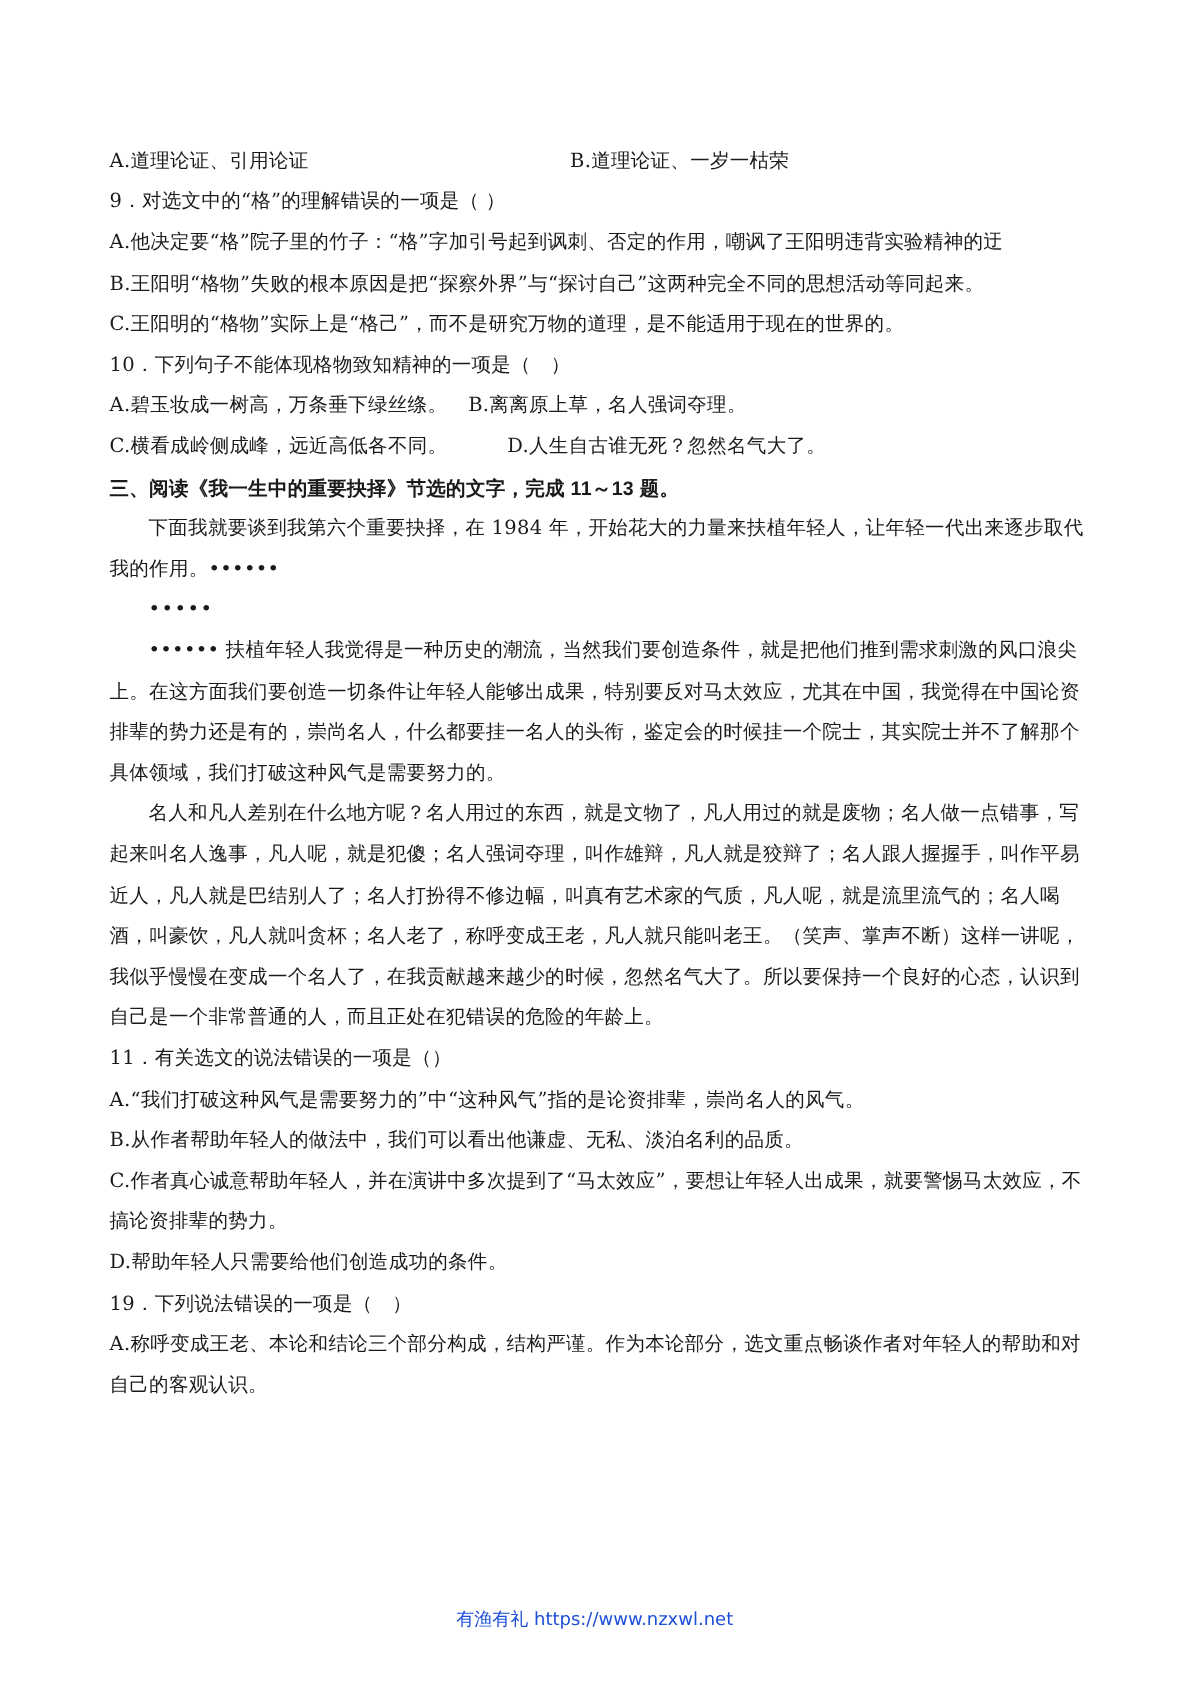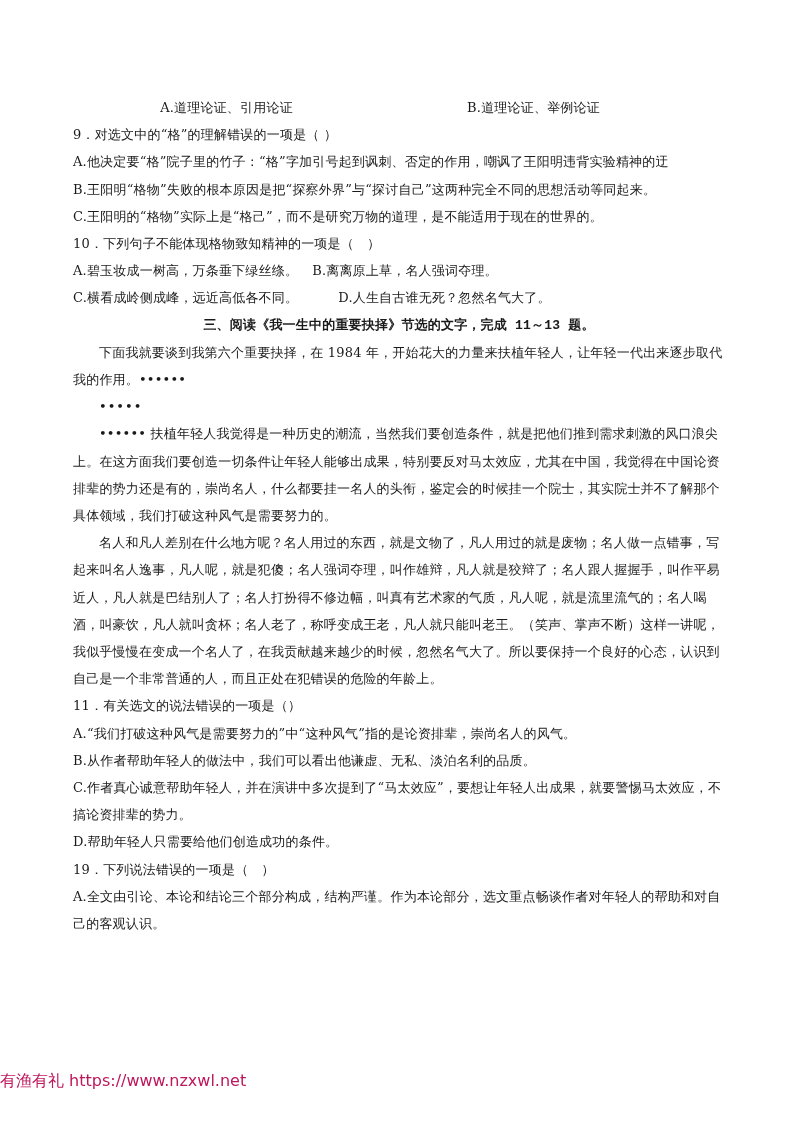--- a/index.html
+++ b/index.html
@@ -19,44 +19,44 @@
       position: absolute;
       left: 73px;
       top: 94px;
       width: 652px;
       font-size: 13px;
       line-height: 27.2px;
       letter-spacing: 0.2px;
     }
     .line { white-space: nowrap; }
     .wrap { white-space: normal; }
-    .row2 { display: flex; text-align: center; }
+    .row2 { display: flex; }
     .row2 .col { width: 307px; }
     .indent { text-indent: 26px; }
-    .section-title { font-weight: bold; font-family: Liberation Mono, monospace; text-align: center; }
+    .section-title { font-weight: bold; font-family: Liberation Sans, sans-serif; }
     .dots { letter-spacing: 1px; }
     .footer {
       position: absolute;
       left: 0;
       width: 793px;
       top: 1071px;
-      text-align: left;
+      text-align: center;
       font-family: "DejaVu Sans", "Liberation Sans", sans-serif;
-      font-size: 16px;
-      color: #be185d;
+      font-size: 12px;
+      color: #1d4ed8;
     }
   </style>
 </head>
 <body>
 
 <div class="page">
 
   <div class="row2">
     <div class="col line">A.道理论证、引用论证</div>
-    <div class="col line">B.道理论证、举例论证</div>
+    <div class="col line">B.道理论证、一岁一枯荣</div>
   </div>
 
   <div class="line">9．对选文中的“格”的理解错误的一项是（ ）</div>
   <div class="line">A.他决定要“格”院子里的竹子：“格”字加引号起到讽刺、否定的作用，嘲讽了王阳明违背实验精神的迂</div>
   <div class="line">B.王阳明“格物”失败的根本原因是把“探察外界”与“探讨自己”这两种完全不同的思想活动等同起来。</div>
   <div class="line">C.王阳明的“格物”实际上是“格己”，而不是研究万物的道理，是不能适用于现在的世界的。</div>
 
   <div class="line">10．下列句子不能体现格物致知精神的一项是（　）</div>
   <div class="line">
     <span>A.碧玉妆成一树高，万条垂下绿丝绦。</span><span style="display:inline-block;width:14px"></span><span>B.离离原上草，名人强词夺理。</span>
@@ -71,16 +71,16 @@
   <div class="wrap indent">•••••• 扶植年轻人我觉得是一种历史的潮流，当然我们要创造条件，就是把他们推到需求刺激的风口浪尖上。在这方面我们要创造一切条件让年轻人能够出成果，特别要反对马太效应，尤其在中国，我觉得在中国论资排辈的势力还是有的，崇尚名人，什么都要挂一名人的头衔，鉴定会的时候挂一个院士，其实院士并不了解那个具体领域，我们打破这种风气是需要努力的。</div>
   <div class="wrap indent">名人和凡人差别在什么地方呢？名人用过的东西，就是文物了，凡人用过的就是废物；名人做一点错事，写起来叫名人逸事，凡人呢，就是犯傻；名人强词夺理，叫作雄辩，凡人就是狡辩了；名人跟人握握手，叫作平易近人，凡人就是巴结别人了；名人打扮得不修边幅，叫真有艺术家的气质，凡人呢，就是流里流气的；名人喝酒，叫豪饮，凡人就叫贪杯；名人老了，称呼变成王老，凡人就只能叫老王。（笑声、掌声不断）这样一讲呢，我似乎慢慢在变成一个名人了，在我贡献越来越少的时候，忽然名气大了。所以要保持一个良好的心态，认识到自己是一个非常普通的人，而且正处在犯错误的危险的年龄上。</div>
 
   <div class="line">11．有关选文的说法错误的一项是（）</div>
   <div class="line">A.“我们打破这种风气是需要努力的”中“这种风气”指的是论资排辈，崇尚名人的风气。</div>
   <div class="line">B.从作者帮助年轻人的做法中，我们可以看出他谦虚、无私、淡泊名利的品质。</div>
   <div class="wrap">C.作者真心诚意帮助年轻人，并在演讲中多次提到了“马太效应”，要想让年轻人出成果，就要警惕马太效应，不搞论资排辈的势力。</div>
   <div class="line">D.帮助年轻人只需要给他们创造成功的条件。</div>
 
   <div class="line">19．下列说法错误的一项是（　）</div>
-  <div class="wrap">A.全文由引论、本论和结论三个部分构成，结构严谨。作为本论部分，选文重点畅谈作者对年轻人的帮助和对自己的客观认识。</div>
+  <div class="wrap">A.称呼变成王老、本论和结论三个部分构成，结构严谨。作为本论部分，选文重点畅谈作者对年轻人的帮助和对自己的客观认识。</div>
 </div>
 
 <div class="footer">有渔有礼 https://www.nzxwl.net</div>
 
 </body></html>

